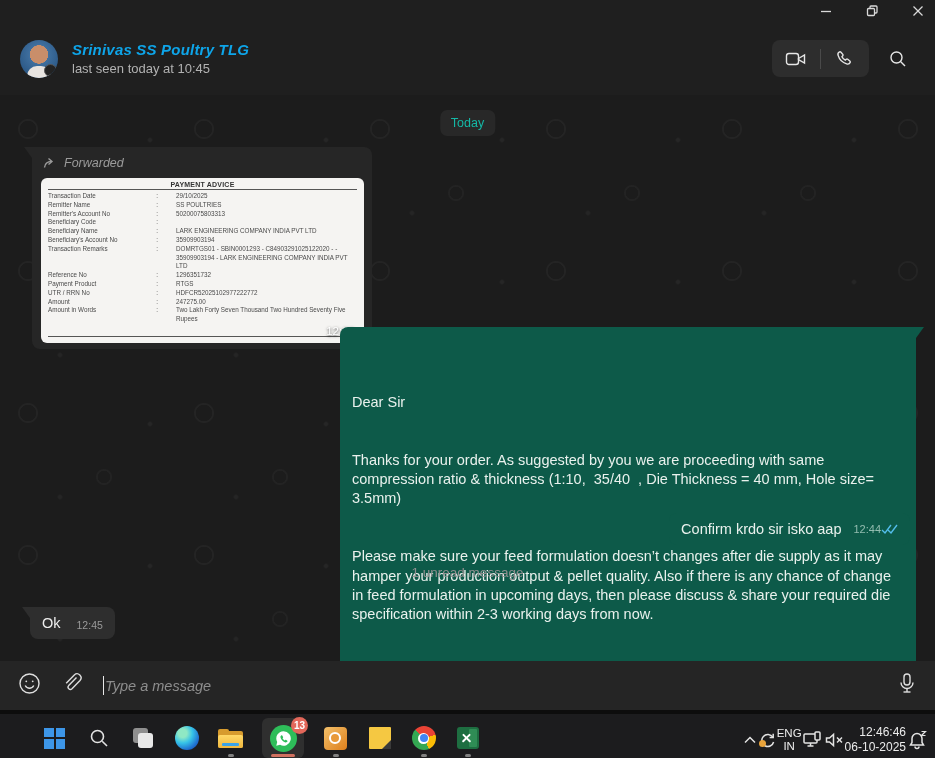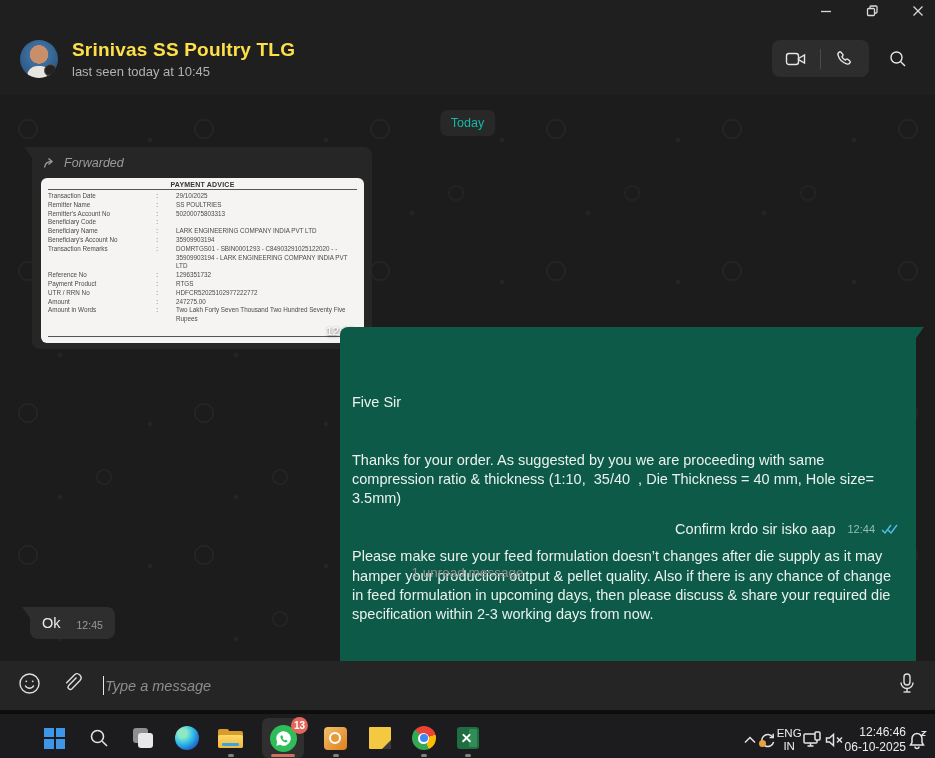--- a/index.html
+++ b/index.html
@@ -15,21 +15,21 @@
 
   
   .chat-header { position:absolute; top:22px; left:0; right:0; height:73px; background:#1f1f1f;
                  display:flex; align-items:center; padding:0 20px; }
   .avatar { width:38px; height:38px; border-radius:50%; flex:0 0 38px; position:relative; overflow:hidden;
             background: radial-gradient(circle at 50% 38%, #c98e6a 0 30%, #3f6f9e 31%, #2d5a88 70%, #27496e 100%); }
   .avatar .body { position:absolute; bottom:-2px; left:7px; width:24px; height:14px; border-radius:10px 10px 0 0; background:#e8e4e0; }
   .avatar .badge { position:absolute; right:1px; bottom:1px; width:13px; height:13px; border-radius:50%;
                    background:#222; border:1px solid #555; }
   .head-info { margin-left:14px; flex:1; min-width:0; }
-  .head-title { color:#fde047; font-size:19px; font-weight:bold; letter-spacing:.2px; }
+  .head-title { color:#0ea5e9; font-size:15px; font-weight:bold; letter-spacing:.2px;font-style:italic; }
   .head-status { color:#b2b2b2; font-size:13px; margin-top:3px; }
   .call-group { display:flex; align-items:center; background:#2d2d2d; border-radius:8px;
                 height:37px; width:97px; justify-content:space-evenly; margin-right:12px; }
   .call-divider { width:1px; height:20px; background:#4a4a4a; }
   .icon-btn { width:34px; height:34px; display:flex; align-items:center; justify-content:center; }
   .hdr-icon { stroke:#e6e6e6; stroke-width:1.4; fill:none; }
 
   
   .chat-area { position:absolute; top:95px; left:0; right:0; height:566px;
     background-color:#1c1c1c;
@@ -64,21 +64,21 @@
   .pay-label { width:90px; flex:0 0 90px; }
   .pay-colon { width:38px; flex:0 0 38px; text-align:center; }
   .pay-value { flex:1; }
   .img-time { position:absolute; right:9px; bottom:6px; color:#fff; font-size:11.5px;
               text-shadow:0 1px 3px rgba(0,0,0,.8); }
 
   
   .out-long { left:340px; width:576px; top:232px; background:#0d5a49; border-top-right-radius:0;
               padding:8px 12px 24px 12px; color:#e9f1ed; font-size:14.5px; line-height:19.3px; white-space:pre-wrap; }
   .blank-line { height:19px; }
-  .msg-meta { position:absolute; right:10px; bottom:6px; display:flex; align-items:center; gap:6px; }
+  .msg-meta { position:absolute; right:10px; bottom:6px; display:flex; align-items:center; gap:0; }
   .msg-time { color:#93bdb0; font-size:11px; }
   .ticks svg { display:block; }
 
   .out-short { top:418px; right:25px; background:#0d5a49; padding:8px 12px; color:#e9f1ed;
                font-size:14.5px; display:flex; align-items:center; gap:12px; }
   .out-short .msg-meta { position:static; }
 
   
   .in-ok { left:30px; top:512px; background:#2e2e2e; border-top-left-radius:0; padding:8px 12px;
            color:#ededed; font-size:14.5px; display:flex; align-items:flex-end; gap:16px; }
@@ -280,21 +280,21 @@
           <span class="pay-colon">:</span>
           <span class="pay-value">Two Lakh Forty Seven Thousand Two Hundred Seventy Five Rupees</span>
         </div>
         <div class="pay-hr bottom"></div>
         <div class="img-time">12:25</div>
       </div>
     </div>
 
     <div class="bubble out-long">
       <div class="tail tail-right"></div>
-      <div>Five Sir</div>
+      <div>Dear Sir</div>
       <div>Thanks for your order. As suggested by you we are proceeding with same compression ratio &amp; thickness (1:10,  35/40  , Die Thickness = 40 mm, Hole size= 3.5mm)</div>
       <div>Please make sure your feed formulation doesn’t changes after die supply as it may hamper your production output &amp; pellet quality. Also if there is any chance of change in feed formulation in upcoming days, then please discuss &amp; share your required die specification within 2-3 working days from now.</div>
       <div class="blank-line"></div>
       <div>Thanks</div>
       <div class="msg-meta">
         
         <span class="ticks">
           
         </span>
       </div>

